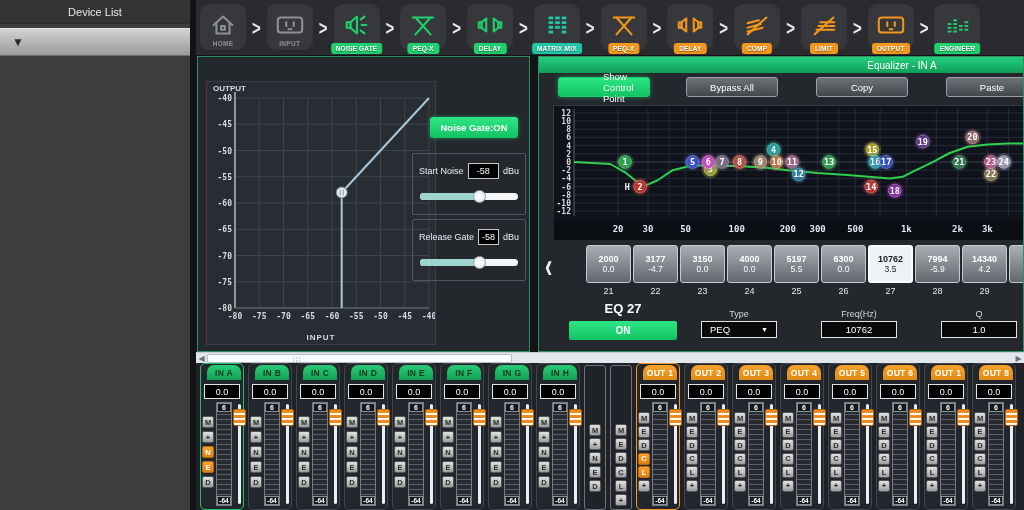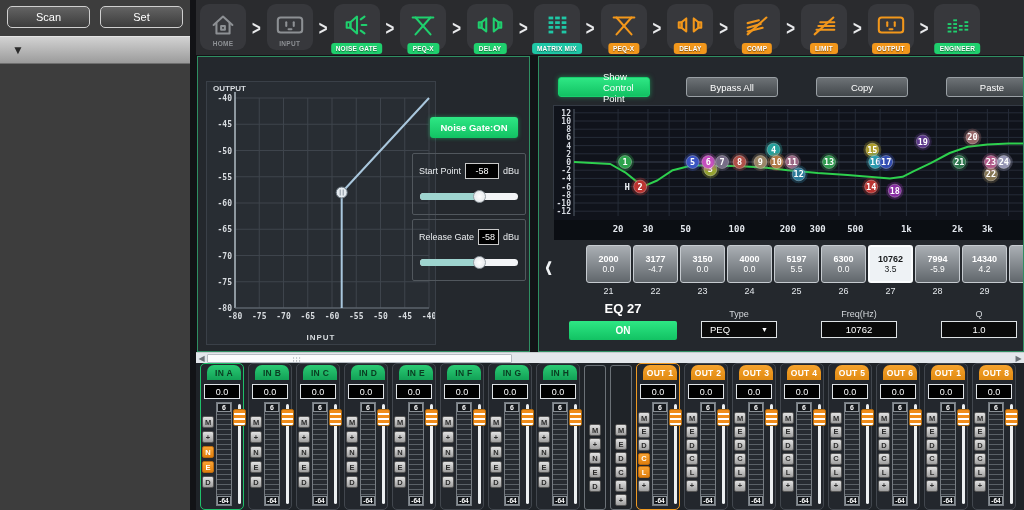--- a/index.html
+++ b/index.html
@@ -136,24 +136,21 @@
   .strip-narrow{flex:0 0 22px;width:22px;position:relative;border:1px solid #6b7177;
     border-radius:3px;box-sizing:border-box;margin-top:2px;}
   .strip-narrow .btncol{left:4px;top:58px;gap:2px;position:absolute;display:flex;flex-direction:column;}
   
   text{font-family:"DejaVu Sans Mono",monospace;}
 </style>
 </head>
 <body>
 
 <div class="sidebar">
-  <div class="sidebar-btnrow">
-    <div class="sb-btn">Scan</div>
-    <div class="sb-btn">Set</div>
-  </div>
+  <div class="sidebar-title">Device List</div>
   <div class="sidebar-drop">
     <span>▼</span>
   </div>
 </div>
 
 <div class="toolbar" id="toolbar">
     <div class="tb-item">
       <svg viewBox="0 0 32 32">
         <path d="M6 16 L16 7 L26 16" fill="none" stroke="#8d9094" stroke-width="2.2" stroke-linecap="round" stroke-linejoin="round"></path>
         <path d="M9 14 V25 H23 V14" fill="none" stroke="#8d9094" stroke-width="2.2" stroke-linecap="round" stroke-linejoin="round"></path>
@@ -334,21 +331,21 @@
           <circle cx="134.7" cy="110.5" r="5.5" fill="#e5ebf0" stroke="#6a7680" stroke-width="1"></circle>
           <line x1="133.2" y1="107.5" x2="133.2" y2="113.5" stroke="#8a949e" stroke-width="1"></line>
           <line x1="136.2" y1="107.5" x2="136.2" y2="113.5" stroke="#8a949e" stroke-width="1"></line>
         </g>
       </svg>
     <div class="gate-xlab">INPUT</div>
   </div>
   <div class="gate-power">Noise Gate:ON</div>
   <div class="gate-group" id="gateGroup1">
     <div class="gg-row">
-      <div class="gg-label">Start Point</div>
+      <div class="gg-label">Start Noise</div>
       <div class="gg-value">-58</div>
       <div class="gg-unit">dBu</div>
     </div>
     <div class="slider">
       <div class="slider-fill" style="width: 60%;"></div>
       <div class="slider-thumb" style="left: 60%;"></div>
     </div>
   </div>
   <div class="gate-group" id="gateGroup2">
     <div class="gg-row">
@@ -357,20 +354,23 @@
       <div class="gg-unit">dBu</div>
     </div>
     <div class="slider">
       <div class="slider-fill" style="width: 60%;"></div>
       <div class="slider-thumb" style="left: 60%;"></div>
     </div>
   </div>
 </div>
 
 <div class="panel" id="eqPanel">
+  <div class="panel-title">
+    <span>Equalizer - IN A</span>
+  </div>
   <div id="eqButtons">
       <div class="eqtb-btn active" style="left: 19px;">Show Control Point</div>
       <div class="eqtb-btn" style="left: 147px;">Bypass All</div>
       <div class="eqtb-btn" style="left: 277px;">Copy</div>
       <div class="eqtb-btn" style="left: 407px;">Paste</div>
     </div>
   <div class="eq-graph">
     <svg id="eqSvg" width="470" height="134">
         <rect x="0" y="0" width="470" height="114" fill="#10131b"></rect>
         <line x1="64.06219251058053" y1="3" x2="64.06219251058053" y2="110" stroke="#262c38" stroke-width="1"></line>

